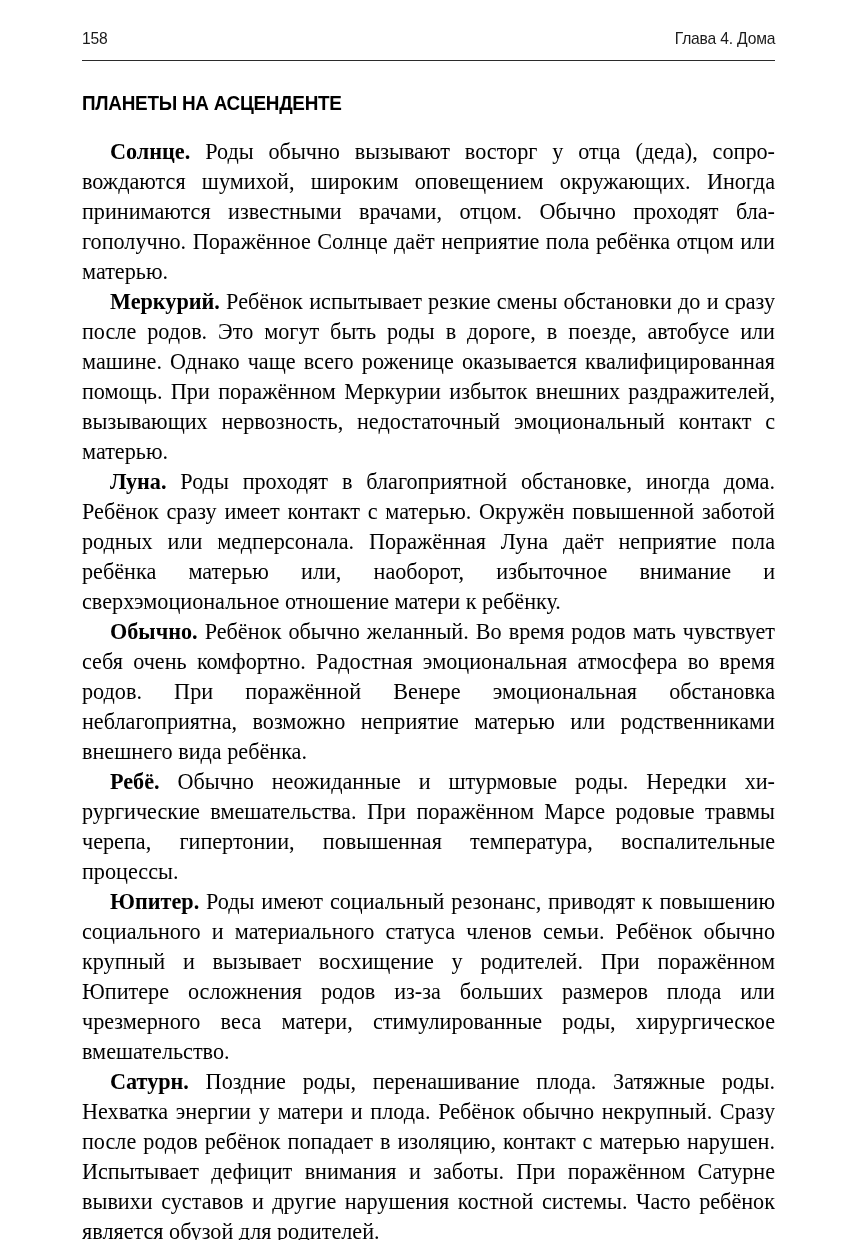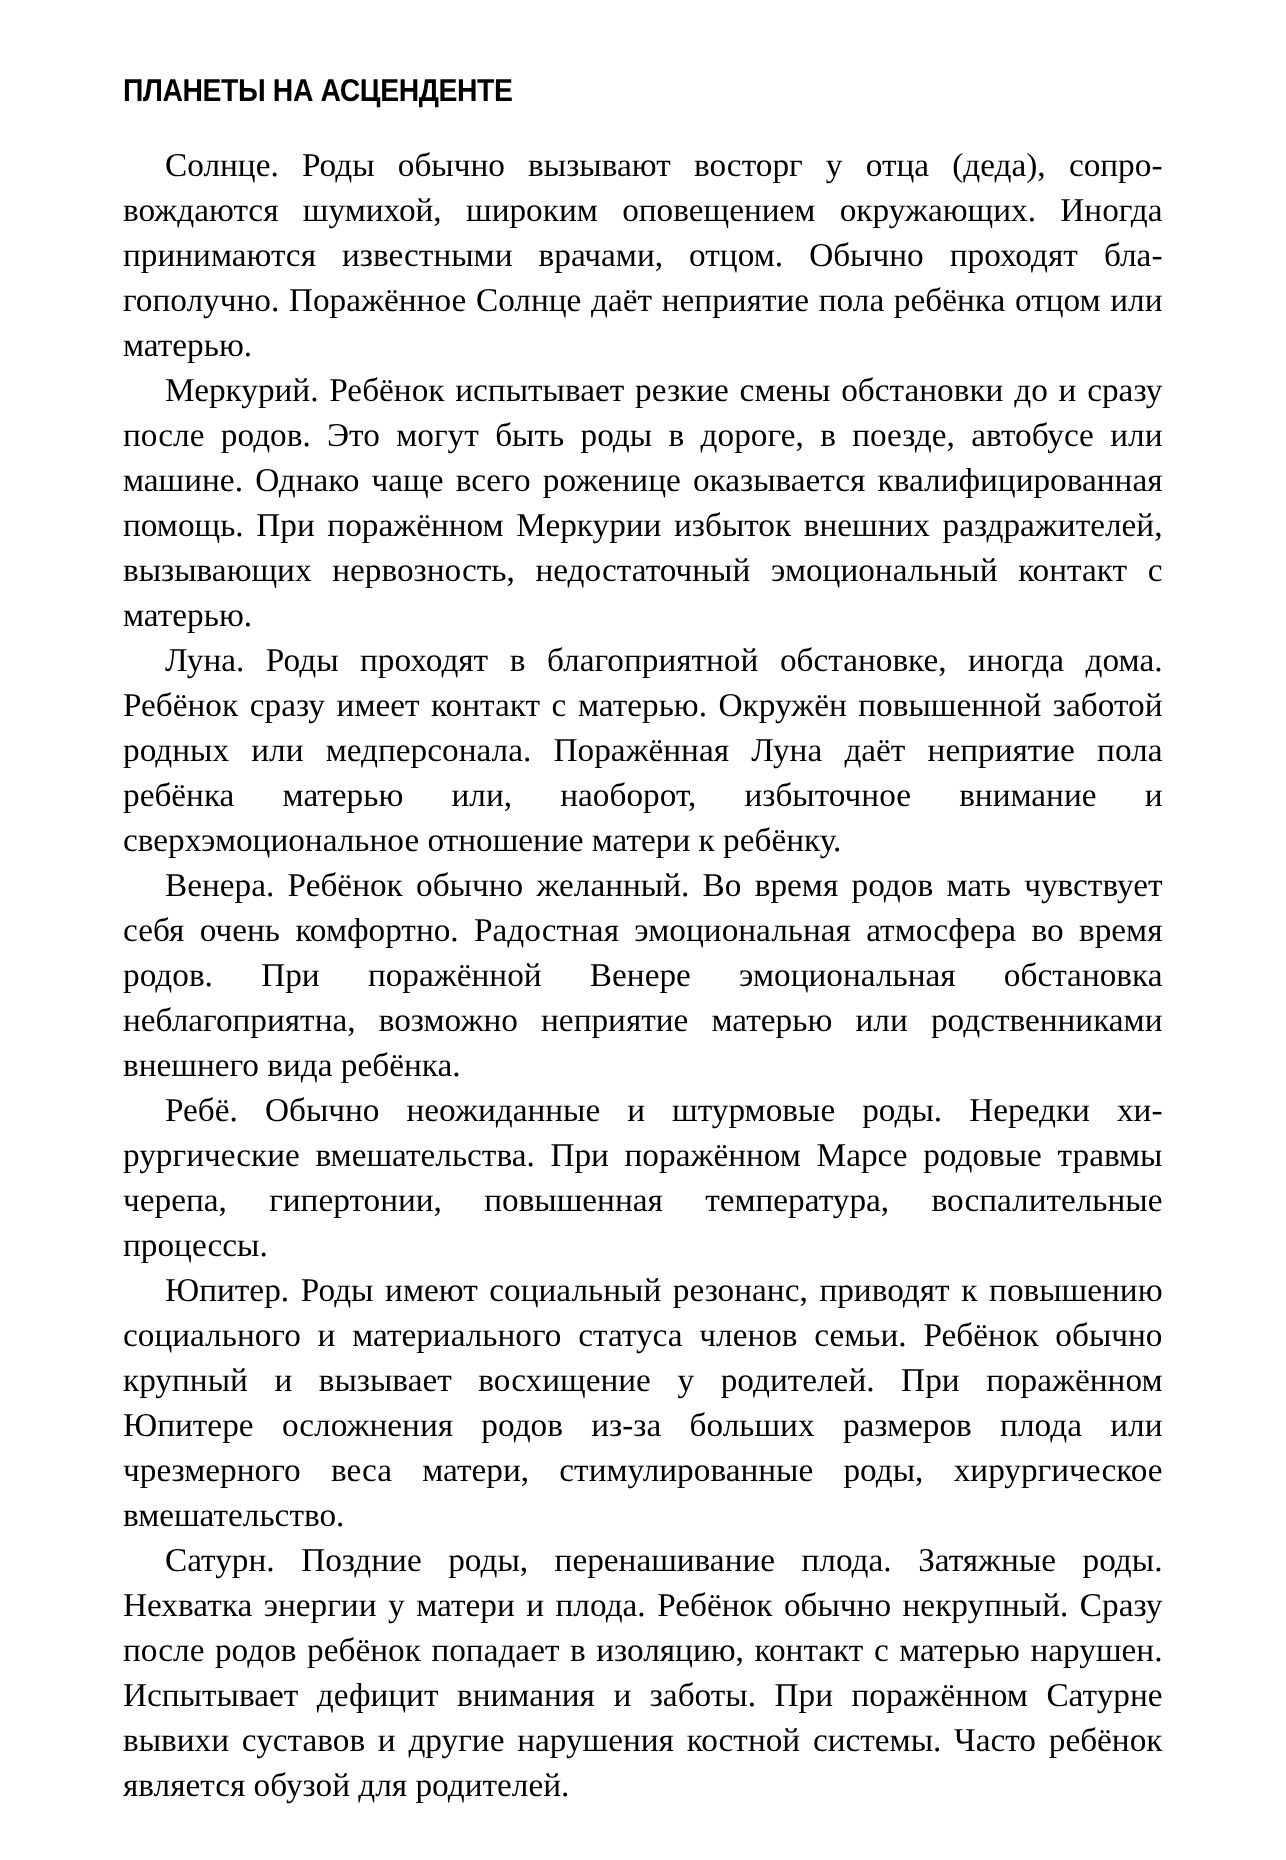--- a/index.html
+++ b/index.html
@@ -83,36 +83,41 @@
     text-align: justify;
     text-justify: inter-word;
     hyphens: manual;
   }
   .body-text p {
     margin: 0;
     text-indent: 28px;
     text-align: justify;
   }
   .lead {
-    font-weight: normal;
+    font-weight: bold;
   }
 </style>
 </head>
 <body>
 
 <div class="page">
   <div class="content">
 
+    <div class="running-header">
+      <span class="folio">158</span>
+      <span class="chapter-title">Глава 4. Дома</span>
+      <div class="header-rule"></div>
+    </div>
 
     <h2 class="section-heading">ПЛАНЕТЫ НА АСЦЕНДЕНТЕ</h2>
 
     <div class="body-text" id="body-text">
         <p><span class="lead">Солнце.</span><span> Роды обычно вызывают восторг у отца (деда), сопро­вождаются шумихой, широким оповещением окружающих. Иногда принимаются известными врачами, отцом. Обычно проходят бла­гополучно. Поражённое Солнце даёт неприятие пола ребёнка от­цом или матерью.</span></p>
         <p><span class="lead">Меркурий.</span><span> Ребёнок испытывает резкие смены обстановки до и сразу после родов. Это могут быть роды в дороге, в поезде, автобусе или машине. Однако чаще всего роженице оказывается квалифи­цированная помощь. При поражённом Меркурии избыток внеш­них раздражителей, вызывающих нервозность, недостаточный эмоциональный контакт с матерью.</span></p>
         <p><span class="lead">Луна.</span><span> Роды проходят в благоприятной обстановке, иногда дома. Ребёнок сразу имеет контакт с матерью. Окружён повышен­ной заботой родных или медперсонала. Поражённая Луна даёт не­приятие пола ребёнка матерью или, наоборот, избыточное внима­ние и сверхэмоциональное отношение матери к ребёнку.</span></p>
-        <p><span class="lead">Венера.</span><span> Ребёнок обычно желанный. Во время родов мать чув­ствует себя очень комфортно. Радостная эмоциональная атмосфера во время родов. При поражённой Венере эмоциональная обстанов­ка неблагоприятна, возможно неприятие матерью или родствен­никами внешнего вида ребёнка.</span></p>
+        <p><span class="lead">Обычно.</span><span> Ребёнок обычно желанный. Во время родов мать чув­ствует себя очень комфортно. Радостная эмоциональная атмосфера во время родов. При поражённой Венере эмоциональная обстанов­ка неблагоприятна, возможно неприятие матерью или родствен­никами внешнего вида ребёнка.</span></p>
         <p><span class="lead">Ребё.</span><span> Обычно неожиданные и штурмовые роды. Нередки хи­рургические вмешательства. При поражённом Марсе родовые травмы черепа, гипертонии, повышенная температура, воспали­тельные процессы.</span></p>
         <p><span class="lead">Юпитер.</span><span> Роды имеют социальный резонанс, приводят к повы­шению социального и материального статуса членов семьи. Ребё­нок обычно крупный и вызывает восхищение у родителей. При по­ражённом Юпитере осложнения родов из-за больших размеров плода или чрезмерного веса матери, стимулированные роды, хи­рургическое вмешательство.</span></p>
         <p><span class="lead">Сатурн.</span><span> Поздние роды, перенашивание плода. Затяжные роды. Нехватка энергии у матери и плода. Ребёнок обычно некрупный. Сразу после родов ребёнок попадает в изоляцию, контакт с мате­рью нарушен. Испытывает дефицит внимания и заботы. При по­ражённом Сатурне вывихи суставов и другие нарушения костной системы. Часто ребёнок является обузой для родителей.</span></p>
       </div>
 
   </div>
 </div>
 
 </body></html>

